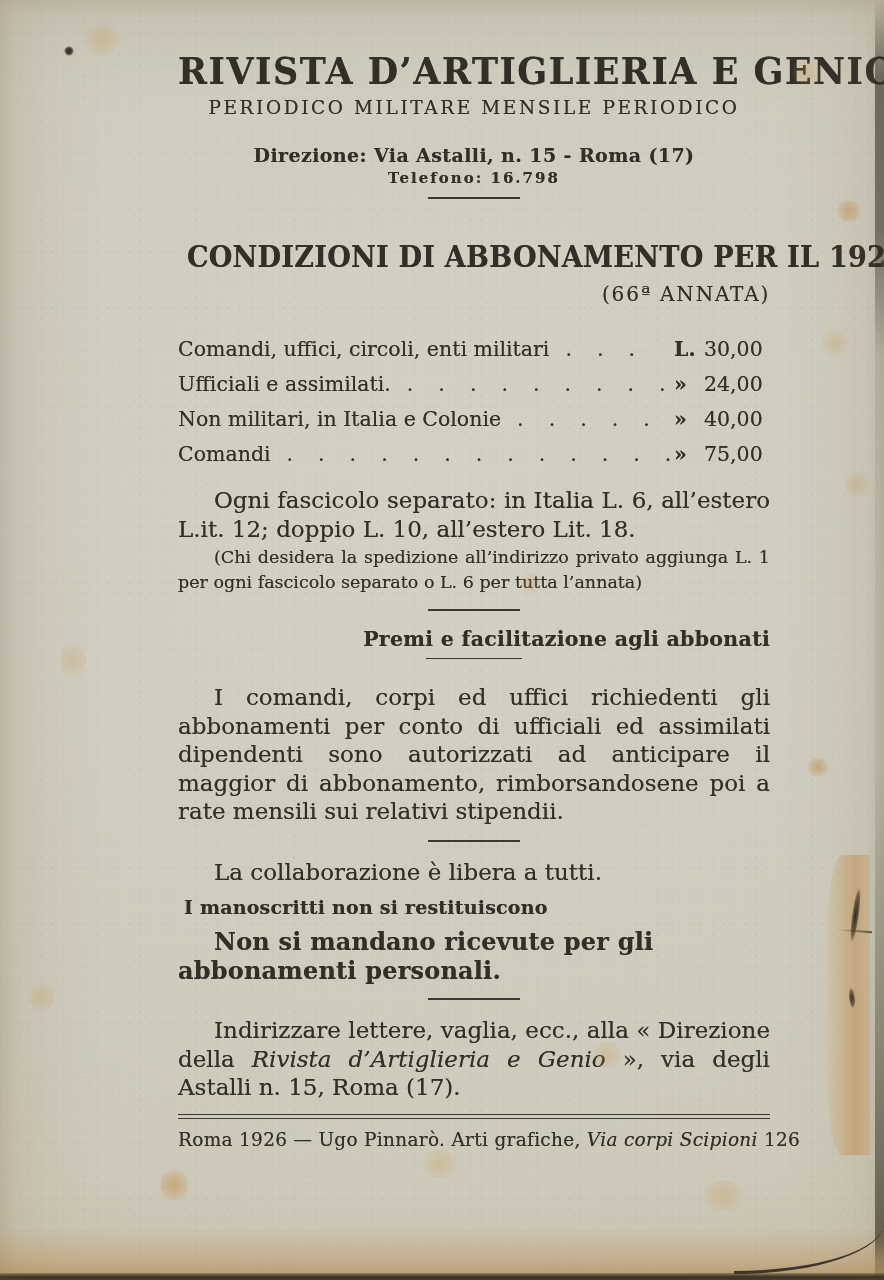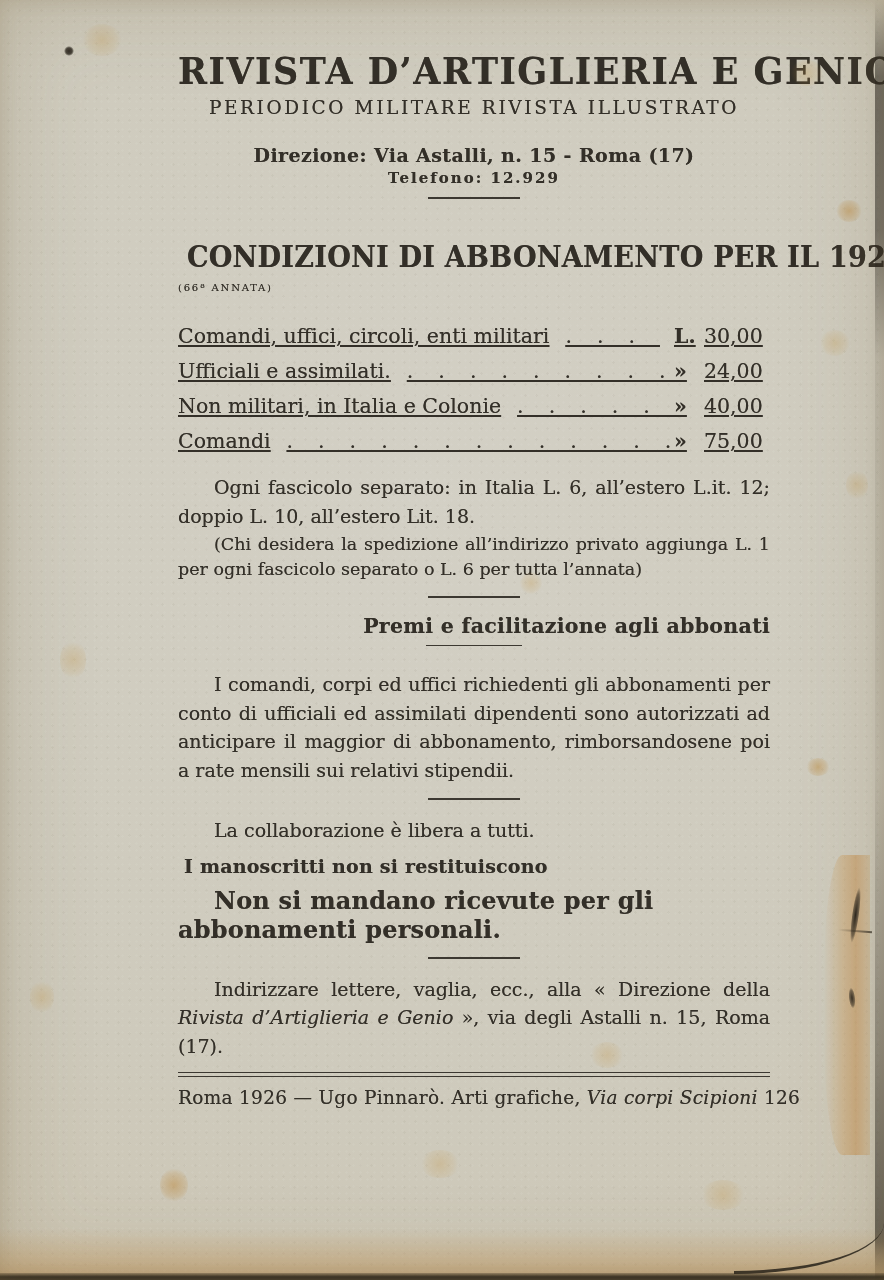--- a/index.html
+++ b/index.html
@@ -40,34 +40,34 @@
   }
   .address{ text-align:center;font-size:19px;font-weight:bold;letter-spacing:.4px;margin:0 0 3px 0; }
   .phone{ text-align:center;font-size:15px;font-weight:bold;letter-spacing:2px;margin:0; }
   .rule{ border:none;border-top:2px solid #3c3831;width:92px;margin:10px auto 0 auto;height:0; }
   .rule.after-phone{ margin:10px auto 42px auto; }
 
   h2.cond-title{
     margin:0;font-size:28px;font-weight:bold;text-align:center;letter-spacing:.2px;
     font-family:"DejaVu Serif","Liberation Serif",serif;white-space:nowrap;transform:scaleX(.97) scaleY(1.05);
   }
-  .annata{ text-align:left;font-size:10px;letter-spacing:1.8px;margin:8px 0 26px 0; }
+  .annata{ text-align:right;font-size:20px;letter-spacing:1.8px;margin:8px 0 26px 0; }
 
   .price-table{ margin:0 0 14px 0; }
-  .price-row{ display:flex;align-items:baseline;font-size:20.5px;line-height:35px;text-decoration:underline; }
+  .price-row{ display:flex;align-items:baseline;font-size:20.5px;line-height:35px; }
   .price-label{ white-space:nowrap; }
   .price-leader{
     flex:1;overflow:hidden;white-space:nowrap;letter-spacing:25px;padding-left:16px;
     font-size:20.5px;
   }
   .price-cur{ width:30px;text-align:left;font-weight:bold; }
   .price-val{ width:66px;}
 
   p.para{
-    margin:0;font-size:19px;line-height:28.5px;text-align:justify;text-indent:36px;
+    margin:0;font-size:23px;line-height:28.5px;text-align:justify;text-indent:36px;
   }
   p.para.small{ font-size:17.5px;line-height:25px;margin-top:2px; }
 
   h3.premi-title{
     margin:14px 0 0 0;font-size:20.5px;font-weight:bold;text-align:right;letter-spacing:.3px;
   }
   .rule.under-premi{ margin:7px auto 24px auto;border-top-width:1.5px;width:96px; }
   .rule.mid{ margin:14px auto 16px auto; }
 
   p.collab{ margin:0 0 8px 0;font-weight:500; }
@@ -131,24 +131,24 @@
 </style>
 </head>
 <body>
 
 <div class="page">
   <div class="texture"></div>
 
   <main class="content ink">
 
     <h1 class="title">RIVISTA D’ARTIGLIERIA E GENIO</h1>
-    <div class="subtitle">PERIODICO MILITARE RIVISTA ILLUSTRATO</div>
+    <div class="subtitle">PERIODICO MILITARE MENSILE PERIODICO</div>
 
     <div class="address">Direzione: Via Astalli, n. 15 - Roma (17)</div>
-    <div class="phone">Telefono: 12.929</div>
+    <div class="phone">Telefono: 16.798</div>
     <div class="rule after-phone"></div>
 
     <h2 class="cond-title">CONDIZIONI DI ABBONAMENTO PER IL 1927</h2>
     <div class="annata">(66ª ANNATA)</div>
 
     <div class="price-table">
       <div class="price-row">
         <span class="price-label">Comandi, uffici, circoli, enti militari</span>
         <span class="price-leader">...</span>
         <span class="price-cur">L.</span>

